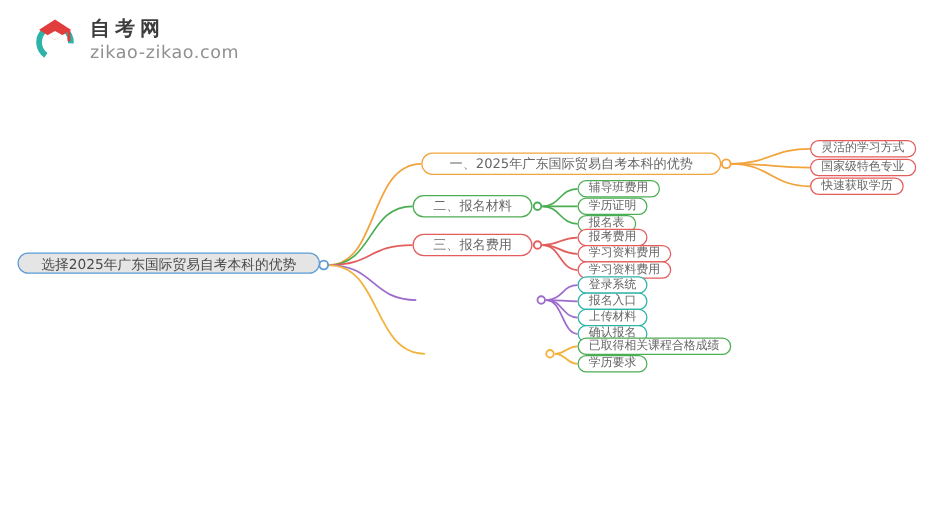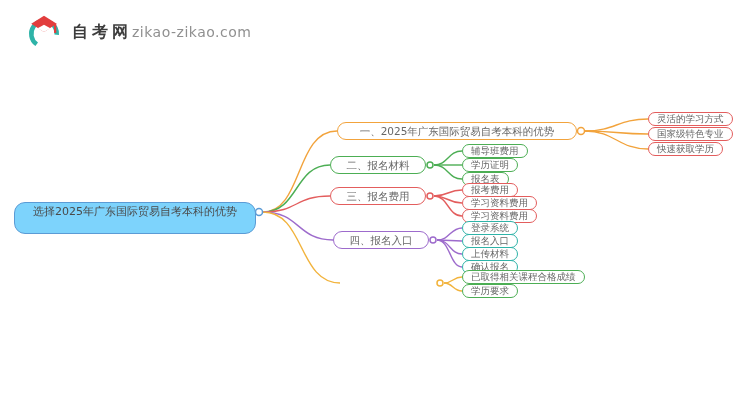--- a/index.html
+++ b/index.html
@@ -3,41 +3,41 @@
 <meta charset="utf-8">
 <style>
   html,body{margin:0;padding:0;background:#fff;}
   .canvas{
     position:relative;width:750px;height:410px;background:#ffffff;overflow:hidden;
     font-family:"DejaVu Sans","Liberation Sans",sans-serif;color:#666;
   }
   
   .logo{position:absolute;left:24px;top:12px;display:flex;align-items:center;gap:8px;}
   .logo-icon{width:40px;height:40px;display:block;}
-  .logo-text{display:flex;flex-direction:row;line-height:1.2;}
+  .logo-text{display:flex;flex-direction:column;line-height:1.2;}
   .logo-title{font-size:16px;font-weight:bold;color:#3d3d3d;letter-spacing:4px;}
   .logo-sub{font-size:14px;color:#909090;letter-spacing:.5px;margin-top:2px;}
   
   .links{position:absolute;left:0;top:0;}
   .lk{fill:none;stroke-width:1.4;}
   .l0{stroke:var(--root,#5b9bd5);}
   .l1{stroke:var(--branch1,#f2a33c);}
   .l2{stroke:var(--branch2,#4cae54);}
   .l3{stroke:var(--branch3,#e35d5d);}
   .l4{stroke:var(--branch4,#9d6bcc);}
   .l5{stroke:var(--branch5,#f2b33c);}
   .nub{fill:#fff;stroke-width:1.5;}
   
   .node{
     position:absolute;box-sizing:border-box;background:#fff;border:1px solid #ccc;
     white-space:nowrap;text-align:center;color:#666;
   }
   .root{
-    width:242px;height:32px;line-height:18px;font-size:11px;border-radius:11px;
-    border-color:var(--root,#5b9bd5);background:#7dd3fc;color:#4a4a4a;padding:0 6px;
+    width:242px;height:17px;line-height:18px;font-size:11px;border-radius:11px;
+    border-color:var(--root,#5b9bd5);background:#e5e5e5;color:#4a4a4a;padding:0 6px;
   }
   .branch{height:18px;line-height:16px;font-size:10.5px;border-radius:9px;padding:0 6px;}
   .b1{width:240px;border-color:var(--branch1,#f2a33c);}
   .b2{width:96px;border-color:var(--branch2,#4cae54);}
   .b3{width:96px;border-color:var(--branch3,#e35d5d);}
   .b4{width:96px;border-color:var(--branch4,#9d6bcc);}
   .b5{width:96px;border-color:var(--branch5,#f2b33c);}
   .leaf{height:14px;line-height:12px;font-size:9.5px;border-radius:7px;padding:0 8px;}
   .leaf-red{border-color:var(--leaf-red,#e35d5d);}
   .leaf-green{border-color:var(--leaf-green,#4cae54);}
@@ -97,21 +97,20 @@
     <circle class="nub l3" cx="430" cy="196" r="3"></circle>
     <circle class="nub l4" cx="433" cy="240" r="3"></circle>
     <circle class="nub l5" cx="440" cy="283" r="3"></circle>
   </svg>
 
   <div class="node root" style="left:14px;top:202px">选择2025年广东国际贸易自考本科的优势</div>
 
   <div class="node branch b1" style="left:337px;top:122px">一、2025年广东国际贸易自考本科的优势</div>
   <div class="node branch b2" style="left:330px;top:156px">二、报名材料</div>
   <div class="node branch b3" style="left:330px;top:187px">三、报名费用</div>
-  <div class="node branch b4" style="left:333px;top:231px">四、报名入口</div>
 
   <div class="node leaf leaf-red" style="left:648px;top:112px">灵活的学习方式</div>
   <div class="node leaf leaf-red" style="left:648px;top:127px">国家级特色专业</div>
   <div class="node leaf leaf-red" style="left:648px;top:142px">快速获取学历</div>
 
   <div class="node leaf leaf-green" style="left:462px;top:144px">辅导班费用</div>
   <div class="node leaf leaf-green" style="left:462px;top:158px">学历证明</div>
   <div class="node leaf leaf-green" style="left:462px;top:172px">报名表</div>
 
   <div class="node leaf leaf-red" style="left:462px;top:183px">报考费用</div>

